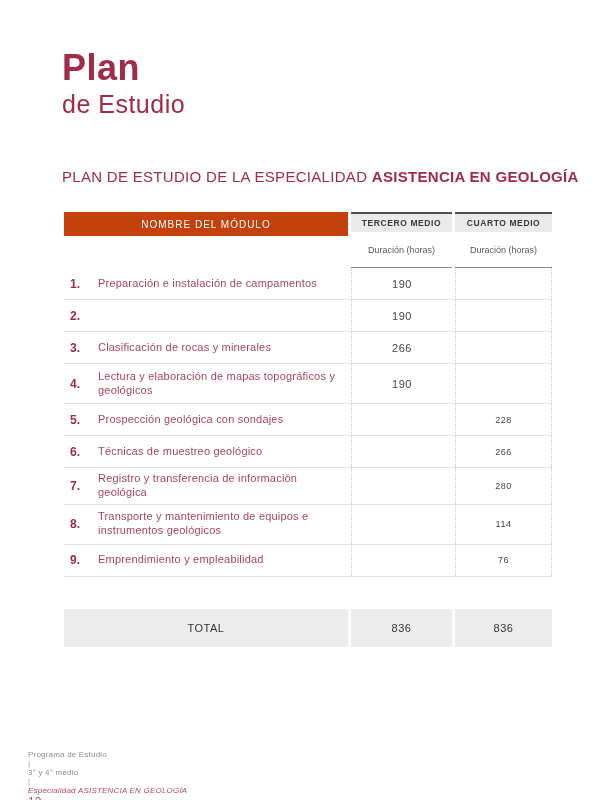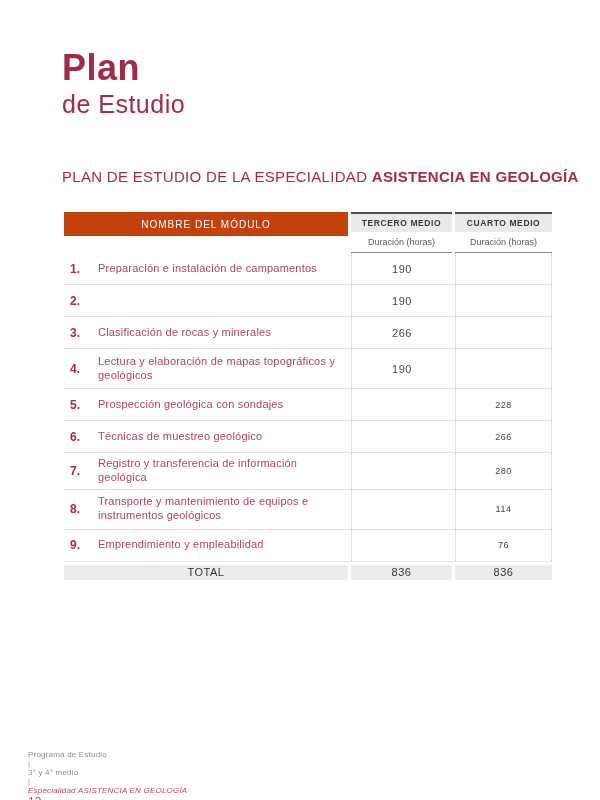--- a/index.html
+++ b/index.html
@@ -38,21 +38,21 @@
     font-size: 10px; letter-spacing: 1px;
   }
   .head-col { display: flex; flex-direction: column; }
   .head-col .col-title {
     background: #eaeaea; border-top: 2px solid #4f4f4f;
     height: 20px; display: flex; align-items: center; justify-content: center;
     font-size: 8.5px; font-weight: bold; color: #3a3a3a; letter-spacing: 0.6px;
   }
   .head-col .col-sub {
     background: #ffffff; border-bottom: 1px solid #8c8c8c;
-    height: 21px; display: flex; align-items: center; justify-content: center;
+    height: 36px; display: flex; align-items: center; justify-content: center;
     font-size: 9px; color: #5a5a5a;
   }
 
   
   .drow { border-bottom: 1px solid #e3e3e3; }
   .drow .c-name { display: flex; align-items: center; padding: 4px 8px 4px 6px; }
   .drow.single { min-height: 32px; }
   .drow.tall   { min-height: 40px; }
   .row-num { width: 28px; flex: none; font-size: 12px; font-weight: bold; color: #a22c47; }
   .row-name { font-size: 11px; color: #a8455a; line-height: 1.25; letter-spacing: 0.2px; }
@@ -60,23 +60,23 @@
     display: flex; align-items: center; justify-content: center;
     border-left: 1px dotted #c6c6c6;
   }
   .drow .c-cuar { border-right: 1px dotted #c6c6c6; }
   .val-terc { font-size: 11px; color: #454545; letter-spacing: 0.5px; }
   .val-cuar { font-size: 9px;  color: #454545; letter-spacing: 0.5px; }
 
   
   .total-row { margin-top: 3px; }
   .total-row > div {
-    background: #ececec; height: 15px;
+    background: #ececec; height: 38px;
     display: flex; align-items: center; justify-content: center;
-    font-size: 11px; color: #333333; letter-spacing: 0.5px;
+    font-size: 11px; color: #333333; letter-spacing: 0.5px; margin-top: 29px;
   }
 
   
   .footer {
     position: absolute; top: 750px; left: 0; width: 552px;
     display: flex; align-items: baseline; justify-content: flex-end;
     font-size: 8px; color: #8c8c8c; letter-spacing: 0.2px; flex-direction: column;
   }
   .footer .sep { margin: 0 7px; color: #a0a0a0; }
   .footer .red { color: #b5485c; font-style: italic; }

